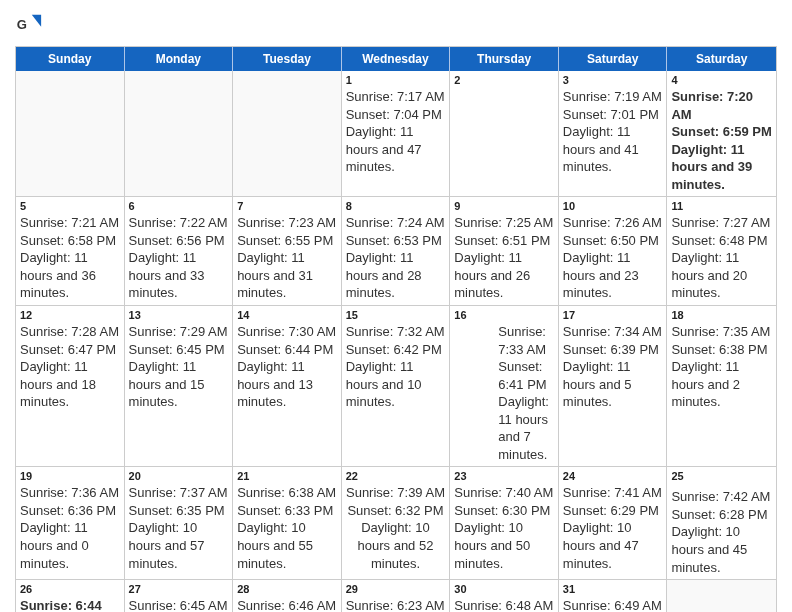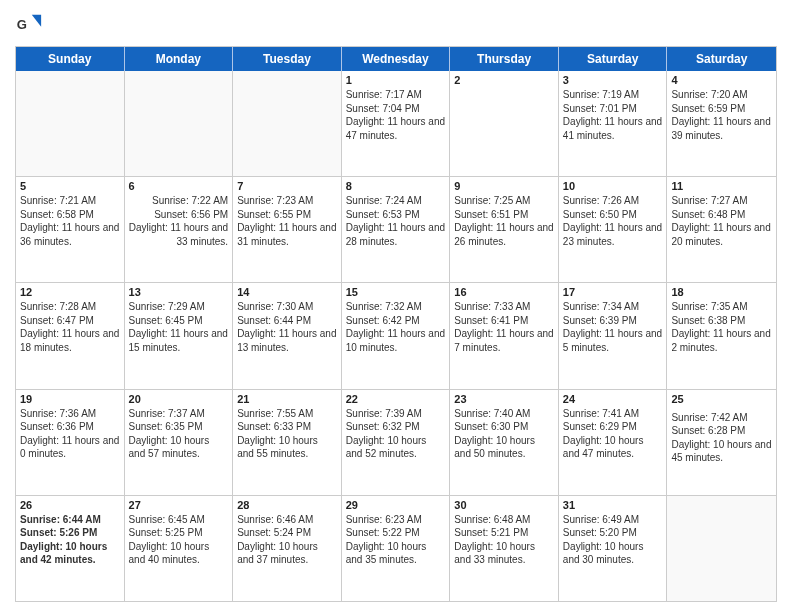--- a/index.html
+++ b/index.html
@@ -93,21 +93,21 @@
     }
     .cal-cell:last-child { border-right: none; }
     .cal-cell.empty { background: #f9f9f9; }
     .cal-cell .day-num {
       font-size: 11px;
       font-weight: bold;
       margin-bottom: 2px;
       color: #222;
     }
     .cal-cell .cell-text {
-      font-size: 10px;
+      font-size: 13px;
       color: #333;
       line-height: 1.35;
     }
   </style>
 </head>
 <body>
 
 <div class="page">
   <div class="header">
     <div class="logo">
@@ -151,35 +151,35 @@
             <div class="day-num">2</div>
           </div>
           <div class="cal-cell">
             <div class="day-num">3</div>
             <div class="cell-text" style="white-space: pre-line;">Sunrise: 7:19 AM
 Sunset: 7:01 PM
 Daylight: 11 hours and 41 minutes.</div>
           </div>
           <div class="cal-cell">
             <div class="day-num">4</div>
-            <div class="cell-text" style="white-space: pre-line;">Sunrise: 7:20 AM
+            <div class="cell-text" style="white-space: pre-line; font-weight: bold;">Sunrise: 7:20 AM
 Sunset: 6:59 PM
 Daylight: 11 hours and 39 minutes.</div>
           </div>
         </div>
         <div class="cal-row">
           <div class="cal-cell">
             <div class="day-num">5</div>
             <div class="cell-text" style="white-space: pre-line;">Sunrise: 7:21 AM
 Sunset: 6:58 PM
 Daylight: 11 hours and 36 minutes.</div>
           </div>
           <div class="cal-cell">
             <div class="day-num">6</div>
-            <div class="cell-text" style="white-space: pre-line; text-align: right;">Sunrise: 7:22 AM
+            <div class="cell-text" style="white-space: pre-line;">Sunrise: 7:22 AM
 Sunset: 6:56 PM
 Daylight: 11 hours and 33 minutes.</div>
           </div>
           <div class="cal-cell">
             <div class="day-num">7</div>
             <div class="cell-text" style="white-space: pre-line;">Sunrise: 7:23 AM
 Sunset: 6:55 PM
 Daylight: 11 hours and 31 minutes.</div>
           </div>
           <div class="cal-cell">
@@ -227,21 +227,21 @@
 Daylight: 11 hours and 13 minutes.</div>
           </div>
           <div class="cal-cell">
             <div class="day-num">15</div>
             <div class="cell-text" style="white-space: pre-line;">Sunrise: 7:32 AM
 Sunset: 6:42 PM
 Daylight: 11 hours and 10 minutes.</div>
           </div>
           <div class="cal-cell">
             <div class="day-num">16</div>
-            <div class="cell-text" style="white-space: pre-line;">Sunrise: 7:33 AM
+            <div class="cell-text" style="white-space: pre-line; margin-left: 44px;">Sunrise: 7:33 AM
 Sunset: 6:41 PM
 Daylight: 11 hours and 7 minutes.</div>
           </div>
           <div class="cal-cell">
             <div class="day-num">17</div>
             <div class="cell-text" style="white-space: pre-line;">Sunrise: 7:34 AM
 Sunset: 6:39 PM
 Daylight: 11 hours and 5 minutes.</div>
           </div>
           <div class="cal-cell">
@@ -259,27 +259,27 @@
 Daylight: 11 hours and 0 minutes.</div>
           </div>
           <div class="cal-cell">
             <div class="day-num">20</div>
             <div class="cell-text" style="white-space: pre-line;">Sunrise: 7:37 AM
 Sunset: 6:35 PM
 Daylight: 10 hours and 57 minutes.</div>
           </div>
           <div class="cal-cell">
             <div class="day-num">21</div>
-            <div class="cell-text" style="white-space: pre-line;">Sunrise: 7:55 AM
+            <div class="cell-text" style="white-space: pre-line;">Sunrise: 6:38 AM
 Sunset: 6:33 PM
 Daylight: 10 hours and 55 minutes.</div>
           </div>
           <div class="cal-cell">
             <div class="day-num">22</div>
-            <div class="cell-text" style="white-space: pre-line;">Sunrise: 7:39 AM
+            <div class="cell-text" style="white-space: pre-line; text-align: center;">Sunrise: 7:39 AM
 Sunset: 6:32 PM
 Daylight: 10 hours and 52 minutes.</div>
           </div>
           <div class="cal-cell">
             <div class="day-num">23</div>
             <div class="cell-text" style="white-space: pre-line;">Sunrise: 7:40 AM
 Sunset: 6:30 PM
 Daylight: 10 hours and 50 minutes.</div>
           </div>
           <div class="cal-cell">

